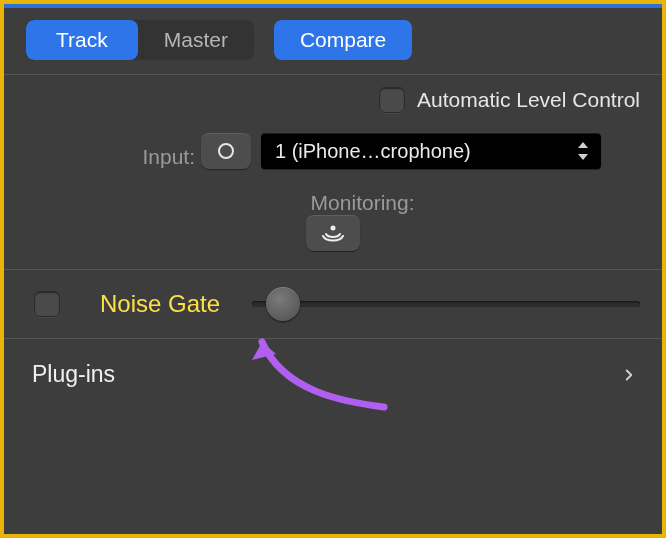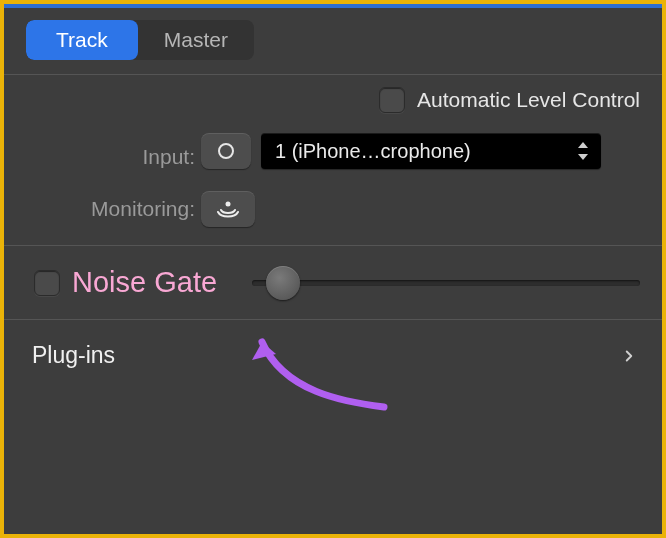--- a/index.html
+++ b/index.html
@@ -157,34 +157,34 @@
     background:#000000;
     box-shadow: inset 0 1px 0 rgba(255,255,255,0.1), 0 1px 1px rgba(0,0,0,0.4);
     display:flex;align-items:center;justify-content:space-between;
     padding:0 10px 0 14px;cursor:pointer;color:#eaeaea;font-size:20px;
     max-width: 340px;
   }
   .updown {
     width:16px;height:20px;display:flex;flex-direction:column;align-items:center;justify-content:center;color:#cfcfcf;
   }
   
-  .mon-row { margin-top: 22px; }
+  .mon-row { margin-top: 22px; flex-direction: column; }
   .mon-btn {
     width:54px;height:36px;border-radius:8px;border:none;
     background:#4d4d4d;
     box-shadow: inset 0 1px 0 rgba(255,255,255,0.1), 0 1px 1px rgba(0,0,0,0.4);
     display:flex;align-items:center;justify-content:center;cursor:pointer;color:#ededed;
   }
   
   .ng-row {
     display:flex;align-items:center;
     padding: 20px 22px 20px 30px;
   }
   .ng-left { display:flex;align-items:center; width: 218px; }
-  .ng-label { color:#f9a8d4; font-size:29px; }
+  .ng-label { color:#fde047; font-size:24px;margin-left:28px; }
   .ng-slider { flex:1; position:relative; }
   .ng-thumb {
     position:absolute;top:50%;left:8%;
     width:34px;height:34px;border-radius:50%;
     background: radial-gradient(circle at 40% 35%, #7a7a7a, #4e4e4e);
     transform:translate(-50%,-50%);
     box-shadow: 0 1px 2px rgba(0,0,0,0.6), inset 0 1px 0 rgba(255,255,255,0.15);
     cursor:pointer;
   }
   .ng-track {
@@ -212,20 +212,21 @@
 <body>
 
 <div class="window">
   <div class="topline"></div>
 
   <div class="tabbar">
     <div class="seg">
       <button class="seg-btn active">Track</button>
       <button class="seg-btn master">Master</button>
     </div>
+    <button class="compare-btn">Compare</button>
   </div>
 
   <div class="section">
 
     <div class="body-pad">
 
 
       <div class="check-row">
         <div class="checkbox"></div>
         <span class="check-label">Automatic Level Control</span>

